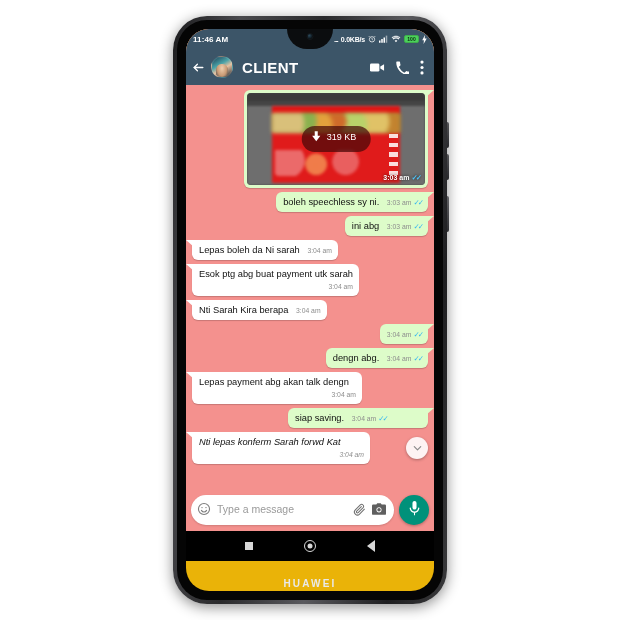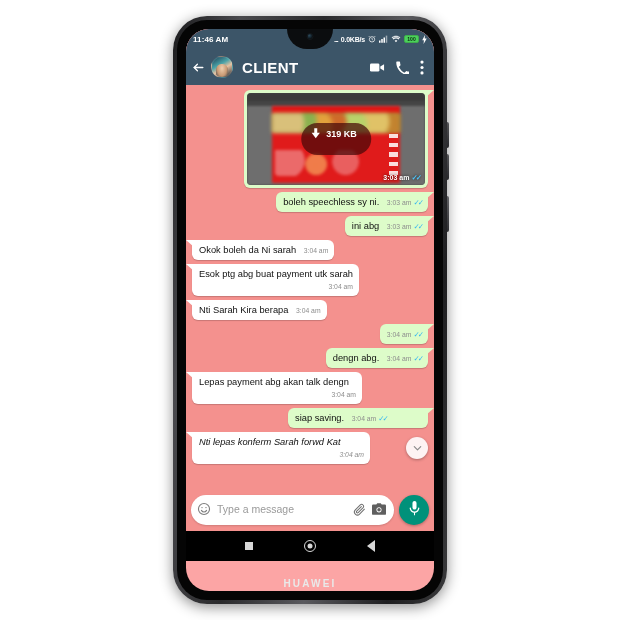--- a/index.html
+++ b/index.html
@@ -28,21 +28,21 @@
     position: absolute;
     left: 4px; top: 4px; right: 4px; bottom: 4px;
     border-radius: 30px;
     background: #050505;
   }
   .phone-screen {
     position: absolute;
     left: 9px; top: 9px;
     width: 248px; height: 562px;
     border-radius: 23px;
-    background: #fca5a5;
+    background: #eab308;
     overflow: hidden;
   }
 
   
   .side-btn {
     position: absolute;
     right: 170px;
     width: 3px;
     background: linear-gradient(180deg,#6a6a6e,#303034);
     border-radius: 0 2px 2px 0;
@@ -243,23 +243,23 @@
     background:
       radial-gradient(circle at 12% 40%, rgba(255,255,255,.35) 0 20%, transparent 21%),
       radial-gradient(circle at 42% 55%, rgba(255,220,120,.5) 0 18%, transparent 19%),
       radial-gradient(circle at 72% 45%, rgba(255,255,255,.3) 0 18%, transparent 19%);
     filter: blur(1.6px);
   }
   .dlpill {
     position: absolute; left: 50%; top: 50%; transform: translate(-50%,-50%);
     background: rgba(70,8,8,.72);
     border-radius: 20px;
-    padding: 5px 14px 16px 10px;
+    padding: 5px 14px 10px 10px;
     display: flex; align-items: center; gap: 6px;
-    color: #ffffff; font-size: 9px; font-weight: bold;
+    color: #ffffff; font-size: 9px; font-weight: normal;
     cursor: pointer;
   }
   .dl-arrow { display:flex; align-items:center; }
   .img-meta {
     position: absolute; right: 5px; bottom: 3px;
     display: flex; align-items: center; gap: 2px;
     font-size: 7px; font-weight: bold; color: #ffffff;
     text-shadow: 0 0 3px rgba(0,0,0,.85);
   }
   .img-meta .ticks { color: #4fc3f7; }
@@ -472,21 +472,21 @@
                 <span class="btext">ini abg</span>
                 <span class="meta">
                   <span>3:03 am</span>
                   <span class="ticks">✓✓</span>
                 </span>
               </div>
             </div>
 
             <div class="row in">
               <div class="bubble in">
-                <span class="btext">Okok boleh da Ni sarah</span>
+                <span class="btext">Lepas boleh da Ni sarah</span>
                 <span class="meta">
                   <span>3:04 am</span>
                 </span>
               </div>
             </div>
 
             <div class="row in">
               <div class="bubble in">
                 <span class="btext">Esok ptg abg buat payment utk sarah</span>
                 <span class="meta below">

